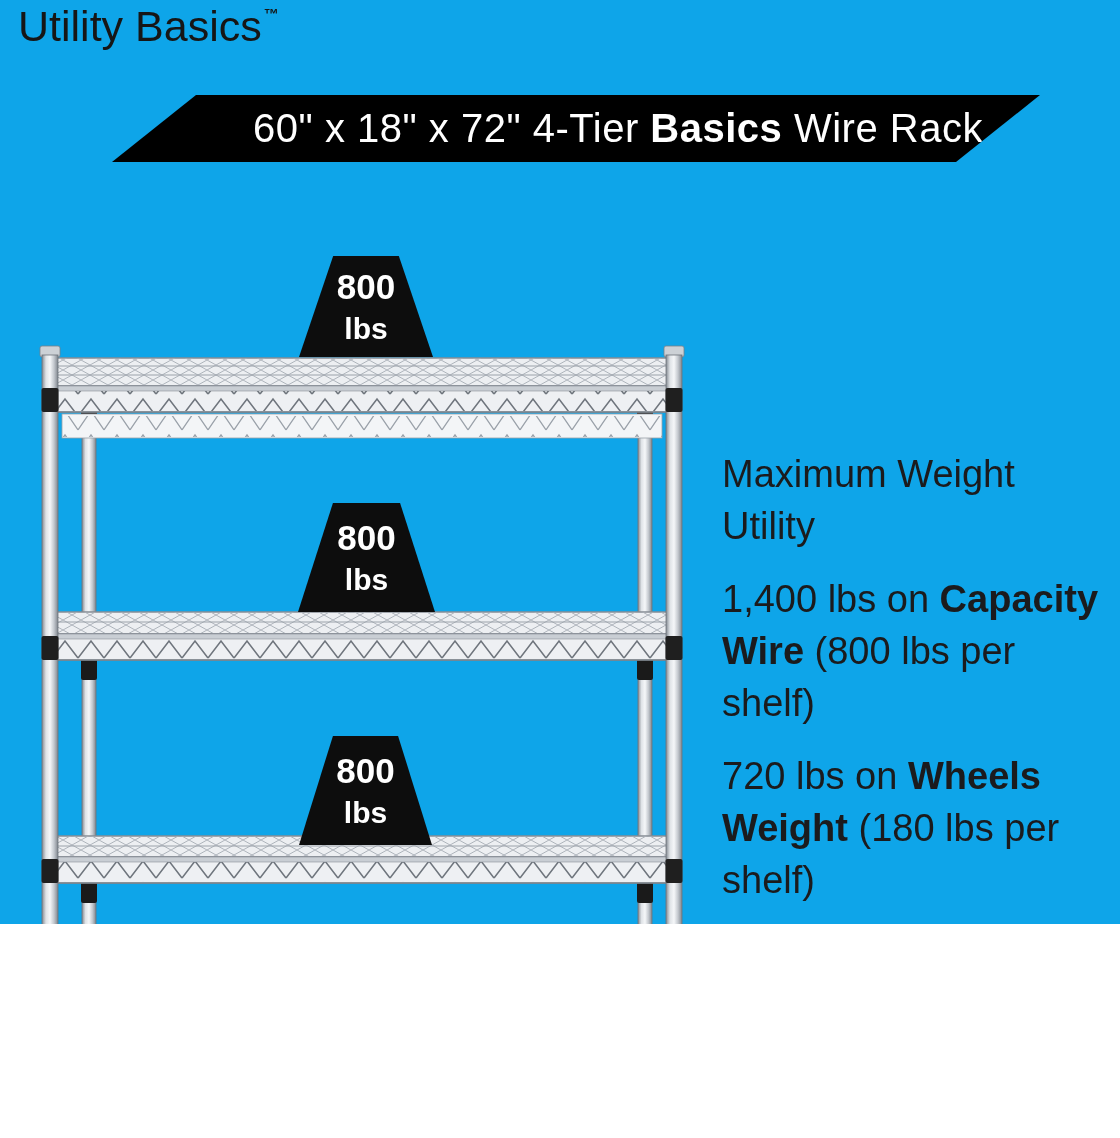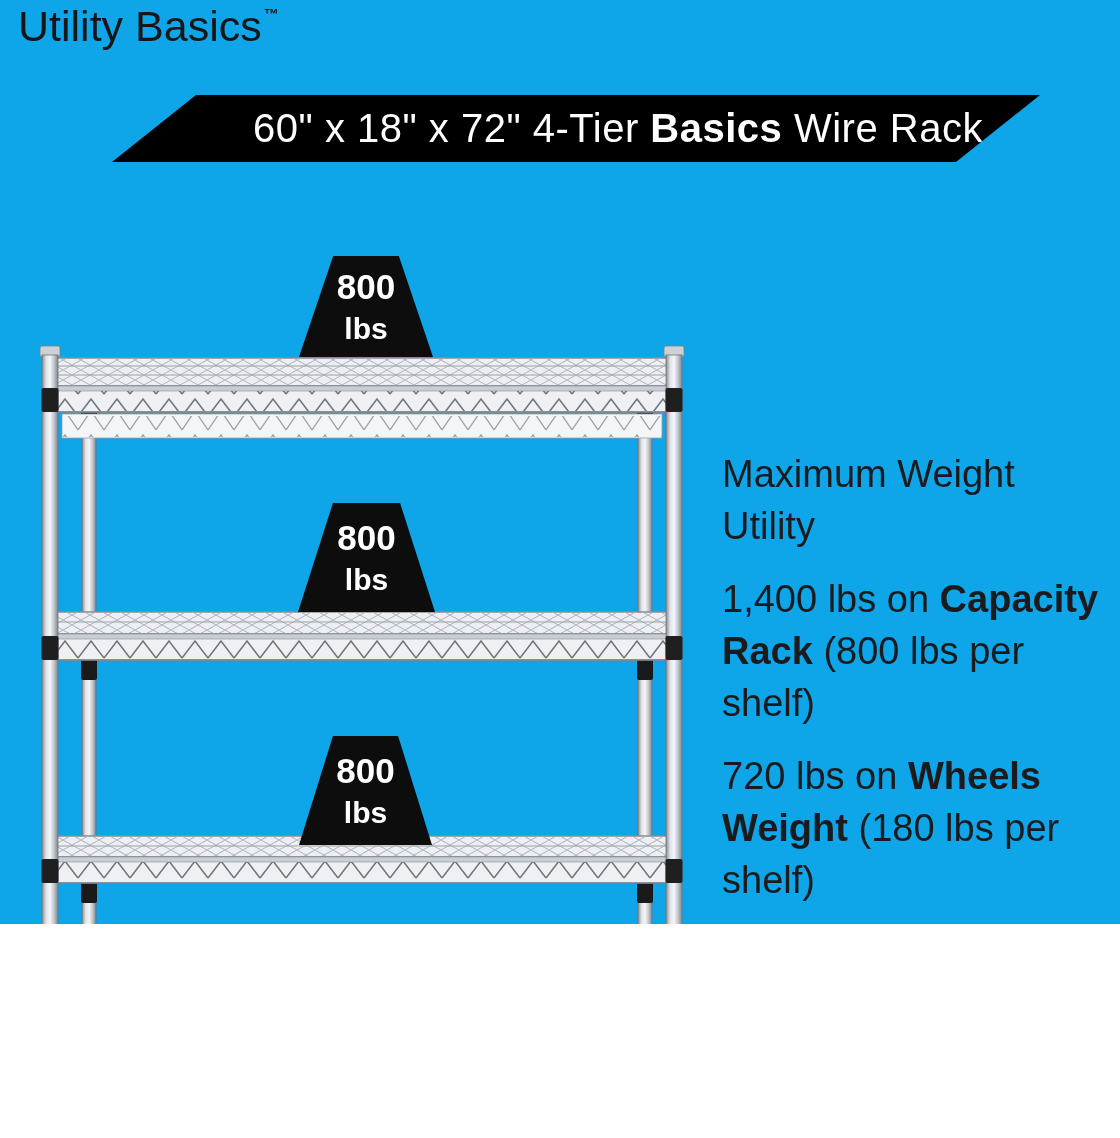--- a/index.html
+++ b/index.html
@@ -175,21 +175,21 @@
     <div class="unit">lbs</div>
   </div>
 
   <div class="specs">
     <div class="block">
         <div><span>Maximum Weight</span></div>
         <div><span>Utility</span></div>
       </div>
     <div class="block">
         <div><span>1,400 lbs on </span><span class="b">Capacity</span><span></span></div>
-        <div><span></span><span class="b">Rack</span><span> (800 lbs per</span></div>
+        <div><span></span><span class="b">Wire</span><span> (800 lbs per</span></div>
         <div><span>shelf)</span></div>
       </div>
     <div class="block">
         <div><span>720 lbs on </span><span class="b">Wheels</span><span></span></div>
         <div><span></span><span class="b">Weight</span><span> (180 lbs per</span></div>
         <div><span>shelf)</span></div>
       </div>
   </div>
 
 </div>

